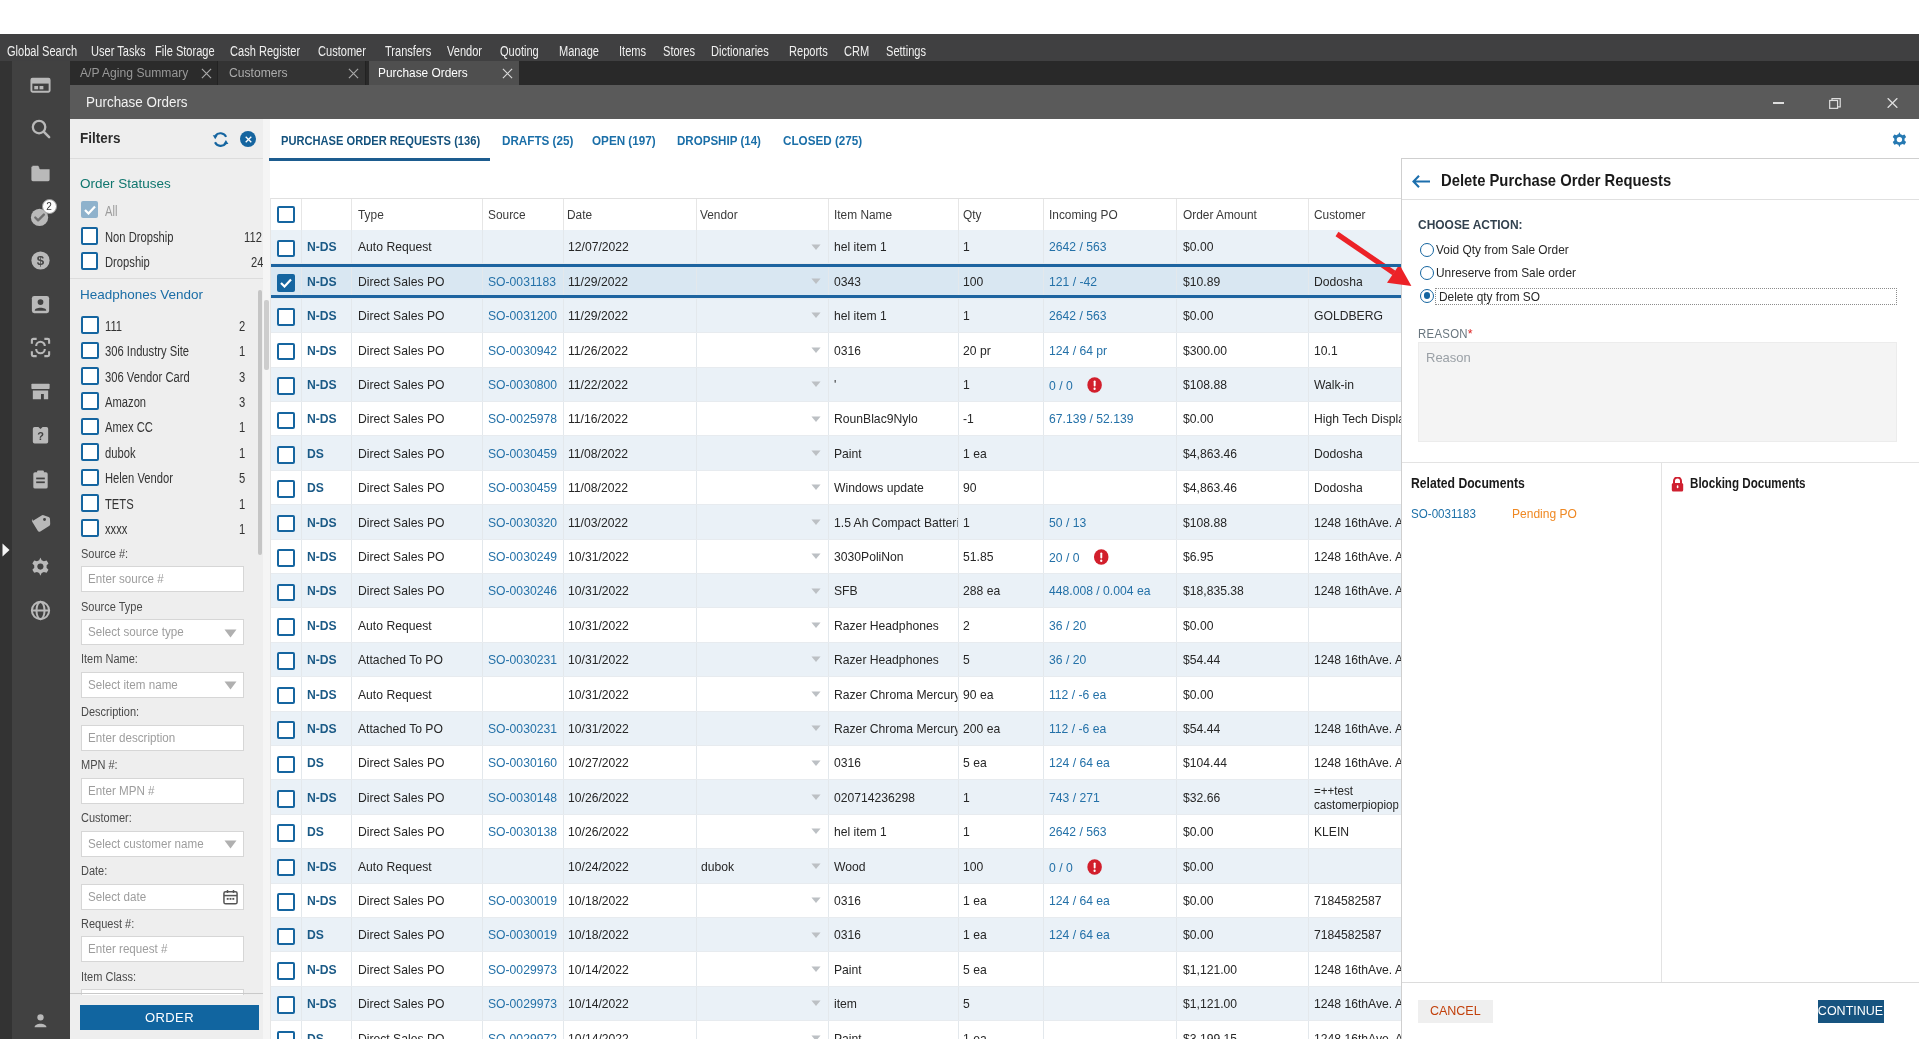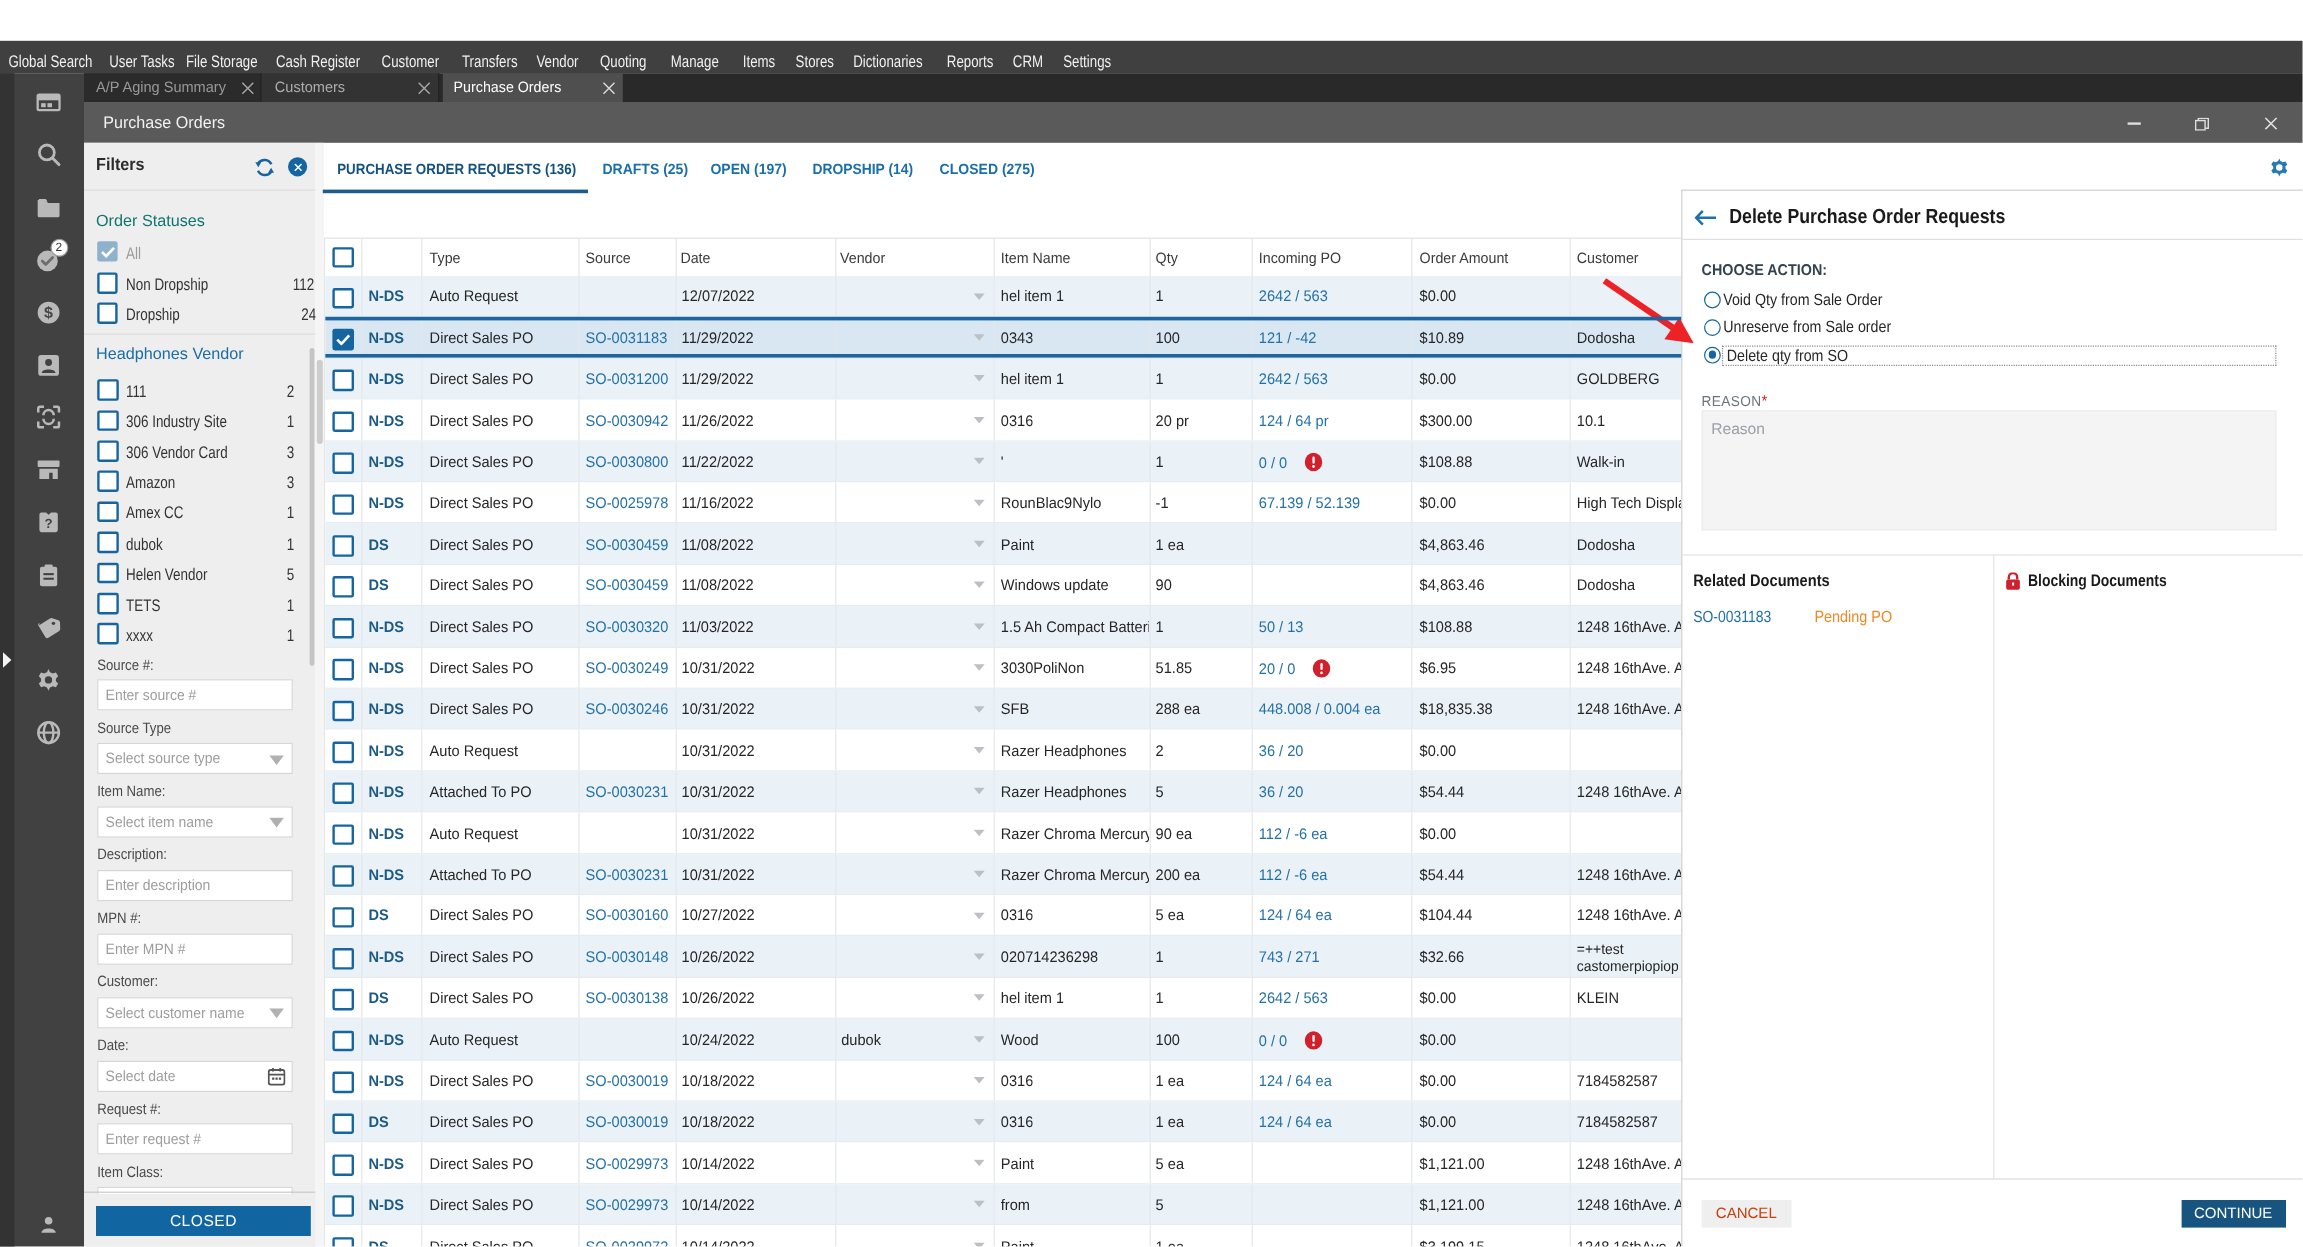--- a/index.html
+++ b/index.html
@@ -225,21 +225,21 @@
         </svg>
       </div>
       <div class="tx" style="left:11px;top:797.6px;font-size:12.5px;color:#4a4a4a;transform:scaleX(0.88);transform-origin:0 0;">Request #:</div>
       <div class="abs" style="left:10.5px;top:817.1px;width:163.5px;height:26px;background:#fff;border:1px solid #d6d6d6">
         <span class="tx" style="left:6px;top:5px;font-size:12.5px;color:#9d9d9d;transform:scaleX(0.93);transform-origin:0 0">Enter request #</span>
       </div>
       <div class="tx" style="left:11px;top:850.5px;font-size:12.5px;color:#4a4a4a;transform:scaleX(0.88);transform-origin:0 0;">Item Class:</div>
       <div class="abs" style="left:10.5px;top:870.0px;width:163.5px;height:26px;background:#fff;border:1px solid #d6d6d6"></div>
       <div class="abs" style="left:0;top:875.6px;width:193px;height:44.6px;background:#eeeeee"></div>
       <div class="abs" style="left:0;top:874.1px;width:193px;height:1px;background:#c9c9c9"></div>
-      <div class="abs" style="left:10px;top:885.6px;width:179px;height:25.5px;background:#1165a0;color:#fff;text-align:center;line-height:25.5px;font-size:13px;letter-spacing:0.4px">CLOSED</div>
+      <div class="abs" style="left:10px;top:885.6px;width:179px;height:25.5px;background:#1165a0;color:#fff;text-align:center;line-height:25.5px;font-size:13px;letter-spacing:0.4px">ORDER</div>
     </div>
     <div class="abs" style="left:263px;top:119.4px;width:7px;height:919.6px;background:#f5f5f5"></div>
     <div class="abs" style="left:264px;top:300px;width:5px;height:70px;background:#cdcdcd;border-radius:2px"></div>
     <div class="tx" style="left:281px;top:134px;font-size:12.3px;color:#14527d;font-weight:bold;transform:scaleX(0.905);transform-origin:0 0;">PURCHASE ORDER REQUESTS (136)</div>
     <div class="tx" style="left:502px;top:134px;font-size:12.3px;color:#1b6fa8;font-weight:bold;transform:scaleX(0.95);transform-origin:0 0;">DRAFTS (25)</div>
     <div class="tx" style="left:592px;top:134px;font-size:12.3px;color:#1b6fa8;font-weight:bold;transform:scaleX(0.95);transform-origin:0 0;">OPEN (197)</div>
     <div class="tx" style="left:677px;top:134px;font-size:12.3px;color:#1b6fa8;font-weight:bold;transform:scaleX(0.94);transform-origin:0 0;">DROPSHIP (14)</div>
     <div class="tx" style="left:783px;top:134px;font-size:12.3px;color:#1b6fa8;font-weight:bold;transform:scaleX(0.95);transform-origin:0 0;">CLOSED (275)</div>
     <div class="abs" style="left:269.4px;top:157.6px;width:220.6px;height:3px;background:#1d5c8f"></div>
     <svg class="abs" style="left:1890px;top:130px" width="19" height="19" viewBox="0 0 24 24">
@@ -838,21 +838,21 @@
         <div class="abs" style="left:905.0px;top:0;width:1px;height:100%;background:#e3e8ec"></div>
         <div class="abs" style="left:1037.0px;top:0;width:1px;height:100%;background:#e3e8ec"></div>
         <div class="abs" style="left:6.8px;top:9.7px;width:17.5px;height:17.5px;border:2.5px solid #1565a0;border-radius:2px;background:#fff"></div>
         <div class="tx" style="left:36.0px;top:9.5px;font-size:12.8px;color:#1b5a86;font-weight:bold;transform:scaleX(0.95);transform-origin:0 0;">N-DS</div>
         <div class="tx" style="left:87.0px;top:9.5px;font-size:12.8px;color:#262626;transform:scaleX(0.95);transform-origin:0 0;">Direct Sales PO</div>
         <div class="tx" style="left:217.4px;top:9.5px;font-size:12.8px;color:#2471a8;transform:scaleX(0.95);transform-origin:0 0;">SO-0029973</div>
         <div class="tx" style="left:297.5px;top:9.5px;font-size:12.8px;color:#262626;transform:scaleX(0.95);transform-origin:0 0;">10/14/2022</div>
         <svg class="abs" style="left:540.5px;top:13.7px" width="10" height="6.5" viewBox="0 0 11 7">
           <path d="M0.5 0.5 L10.5 0.5 L5.5 6.5 z" fill="#bcc0c4"></path>
         </svg>
-        <div class="tx" style="left:563.5px;top:9.5px;font-size:12.8px;color:#262626;transform:scaleX(0.95);transform-origin:0 0;max-width:130px;overflow:hidden;">from</div>
+        <div class="tx" style="left:563.5px;top:9.5px;font-size:12.8px;color:#262626;transform:scaleX(0.95);transform-origin:0 0;max-width:130px;overflow:hidden;">item</div>
         <div class="tx" style="left:692.5px;top:9.5px;font-size:12.8px;color:#262626;transform:scaleX(0.95);transform-origin:0 0;">5</div>
         <div class="tx" style="left:912.0px;top:9.5px;font-size:12.8px;color:#262626;transform:scaleX(0.95);transform-origin:0 0;">$1,121.00</div>
         <div class="tx" style="left:1043.5px;top:9.5px;font-size:12.8px;color:#262626;transform:scaleX(0.95);transform-origin:0 0;max-width:93px;overflow:hidden;">1248 16thAve. A</div>
       </div>
       <div class="abs" style="left:0;top:822.6px;width:1131.5px;height:34.4px;background:#ffffff;border-bottom:1px solid #e7ebef">
         <div class="abs" style="left:30.5px;top:0;width:1px;height:100%;background:#e3e8ec"></div>
         <div class="abs" style="left:80.0px;top:0;width:1px;height:100%;background:#e3e8ec"></div>
         <div class="abs" style="left:211.5px;top:0;width:1px;height:100%;background:#e3e8ec"></div>
         <div class="abs" style="left:292.9px;top:0;width:1px;height:100%;background:#e3e8ec"></div>
         <div class="abs" style="left:425.0px;top:0;width:1px;height:100%;background:#e3e8ec"></div>
@@ -900,18 +900,18 @@
       <div class="tx" style="left:9px;top:347.2px;font-size:13.5px;color:#1d70a8;transform:scaleX(0.86);transform-origin:0 0;">SO-0031183</div>
       <div class="tx" style="left:109.5px;top:347.2px;font-size:13.5px;color:#ef8822;transform:scaleX(0.89);transform-origin:0 0;">Pending PO</div>
       <svg class="abs" style="left:268.8px;top:317.7px" width="13" height="15" viewBox="0 0 13 15">
         <path d="M3 6 v-2 a3.5 3.5 0 0 1 7 0 v2" fill="none" stroke="#cf2030" stroke-width="2"></path>
         <rect x="0.8" y="6" width="11.4" height="8.5" rx="1.5" fill="#cf2030"></rect>
         <rect x="5.8" y="8.2" width="1.6" height="3" rx="0.8" fill="#fff"></rect>
       </svg>
       <div class="tx" style="left:288.4px;top:315.7px;font-size:14px;color:#1a1a1a;font-weight:bold;transform:scaleX(0.83);transform-origin:0 0;">Blocking Documents</div>
       <div class="abs" style="left:0;top:822.7px;width:518px;height:1px;background:#dcdcdc"></div>
       <div class="abs" style="left:16px;top:840.7px;width:74.5px;height:23.5px;background:#efefef;color:#c2410c;font-size:12.5px;text-align:center;line-height:23.5px">CANCEL</div>
-      <div class="abs" style="left:415.5px;top:840.7px;width:87px;height:23.5px;background:#175480;color:#fff;font-size:12.5px;text-align:center;line-height:23.5px">CONTINUE</div>
+      <div class="abs" style="left:415.5px;top:840.7px;width:66px;height:23.5px;background:#175480;color:#fff;font-size:12.5px;text-align:center;line-height:23.5px">CONTINUE</div>
     </div>
     <svg class="abs" style="left:1330px;top:225px" width="100" height="75" viewBox="0 0 100 75">
       <path d="M7 9 L64 48" stroke="#ec2227" stroke-width="5.2" fill="none"></path>
       <path d="M81.4 61 L57 57.7 L69.4 39.5 z" fill="#ec2227"></path>
     </svg>
   </div>
 </body></html>

